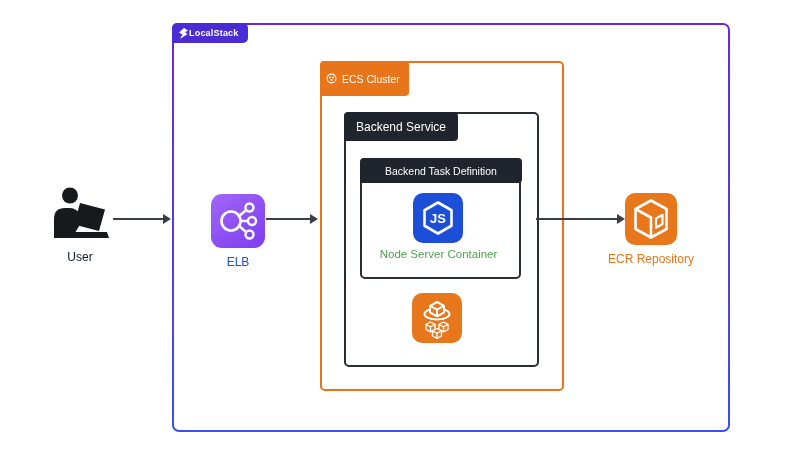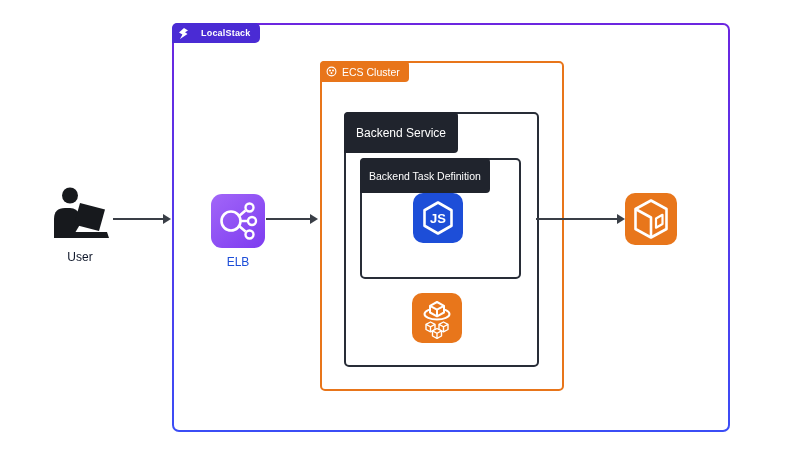--- a/index.html
+++ b/index.html
@@ -9,37 +9,37 @@
   }
   .abs{position:absolute;}
 
   
   .localstack-box{
     left:172px;top:23px;width:554px;height:405px;border:2px solid transparent;border-radius:7px;
     background:linear-gradient(#fff,#fff) padding-box,linear-gradient(180deg,#6c26e0 0%,#3b4df6 100%) border-box;
   }
   .localstack-tab{
     left:172px;top:23px;height:20px;background:#4a2bd4;color:#fff;
-    display:flex;align-items:center;gap:12px;padding:0 9px 0 6px;
+    display:flex;align-items:center;gap:0;padding:0 9px 0 6px;
     border-radius:5px 5px 5px 0;font-size:9px;font-weight:bold;letter-spacing:.2px;z-index:6;
   }
   .ecs-box{left:320px;top:61px;width:240px;height:326px;border:2px solid #e8751a;border-radius:5px;}
   .ecs-tab{
-    left:320px;top:61px;height:21px;background:#e8751a;color:#fff;display:flex;align-items:center;gap:5px;
+    left:320px;top:61px;height:35px;background:#e8751a;color:#fff;display:flex;align-items:center;gap:5px;
     padding:0 9px 0 6px;border-radius:4px 4px 4px 0;font-size:10.5px;z-index:6;white-space:nowrap;
   }
   .backend-box{left:344px;top:112px;width:191px;height:251px;border:2px solid #282d37;border-radius:5px;}
   .backend-tab{
     left:344px;top:112px;height:25px;background:#20242d;color:#fff;display:flex;align-items:center;
-    padding:8px 12px;border-radius:4px 4px 4px 0;font-size:12px;z-index:6;white-space:nowrap;
+    padding:2px 12px;border-radius:4px 4px 4px 0;font-size:12px;z-index:6;white-space:nowrap;
   }
   .task-box{left:360px;top:158px;width:157px;height:117px;border:2px solid #282d37;border-radius:5px;background:#fff;}
   .task-tab{
-    left:360px;top:158px;height:35px;background:#20242d;color:#fff;display:flex;align-items:center;
-    padding:0 9px;border-radius:4px 4px 4px 0;font-size:10.5px;z-index:6;white-space:nowrap;
+    left:360px;top:158px;height:25px;background:#20242d;color:#fff;display:flex;align-items:center;
+    padding:0 25px;border-radius:4px 4px 4px 0;font-size:10.5px;z-index:6;white-space:nowrap;
   }
 
   
   .svc-icon{display:flex;align-items:center;justify-content:center;}
   .node-icon{left:413px;top:193px;width:50px;height:50px;background:#1d4ed8;border-radius:10px;}
   .ecs-icon{left:412px;top:293px;width:50px;height:50px;background:#e8761b;border-radius:10px;}
   .elb-icon{left:211px;top:194px;width:54px;height:54px;border-radius:11px;
     background:linear-gradient(140deg,#a266f8 0%,#7d3cf0 100%);}
   .ecr-icon{left:625px;top:193px;width:52px;height:52px;background:#e8761b;border-radius:10px;}
   .user-icon{left:50px;top:186px;width:60px;height:54px;}
@@ -98,20 +98,21 @@
   <div class="abs task-tab">
     <span>Backend Task Definition</span>
   </div>
 
   <div class="abs svc-icon node-icon">
     <svg width="50" height="50" viewBox="0 0 50 50">
       <path d="M25 9.5 L38.5 17.25 V32.75 L25 40.5 L11.5 32.75 V17.25 Z" fill="none" stroke="#ffffff" stroke-width="2.6" stroke-linejoin="round"></path>
       <text x="25" y="29.5" text-anchor="middle" font-size="13" font-weight="bold" fill="#ffffff" font-family="Liberation Sans, sans-serif">JS</text>
     </svg>
   </div>
+  <div class="lbl node-lbl">Node Server Container</div>
 
   <div class="abs svc-icon ecs-icon">
     <svg width="50" height="50" viewBox="0 0 50 50">
       <ellipse cx="25" cy="21" rx="12.5" ry="5.5" fill="none" stroke="#ffffff" stroke-width="2"></ellipse>
       <path d="M25 9 L32 12.8 V19.5 L25 23.3 L18 19.5 V12.8 Z" fill="#e8761b" stroke="#ffffff" stroke-width="2" stroke-linejoin="round"></path>
       <path d="M18 12.8 L25 16.6 L32 12.8 M25 16.6 V23.3" fill="none" stroke="#ffffff" stroke-width="2" stroke-linejoin="round"></path>
       <path d="M18.5 29 L23 31.4 V36.5 L18.5 38.9 L14 36.5 V31.4 Z" fill="#e8761b" stroke="#ffffff" stroke-width="1.4" stroke-linejoin="round"></path>
       <path d="M14 31.4 L18.5 33.8 L23 31.4 M18.5 33.8 V38.9" fill="none" stroke="#ffffff" stroke-width="1.4"></path>
       <path d="M31.5 29 L36 31.4 V36.5 L31.5 38.9 L27 36.5 V31.4 Z" fill="#e8761b" stroke="#ffffff" stroke-width="1.4" stroke-linejoin="round"></path>
       <path d="M27 31.4 L31.5 33.8 L36 31.4 M31.5 33.8 V38.9" fill="none" stroke="#ffffff" stroke-width="1.4"></path>
@@ -131,20 +132,21 @@
   </div>
   <div class="lbl elb-lbl">ELB</div>
 
   <div class="abs svc-icon ecr-icon">
     <svg width="52" height="52" viewBox="0 0 52 52">
       <path d="M26 7.5 L41.5 16 V36 L26 44.5 L10.5 36 V16 Z" fill="none" stroke="#ffffff" stroke-width="2.6" stroke-linejoin="round"></path>
       <path d="M10.5 16 L26 24.5 V44.5" fill="none" stroke="#ffffff" stroke-width="2.6" stroke-linejoin="round"></path>
       <path d="M31 25.5 L37.5 21.8 V31 L31 34.7 Z" fill="none" stroke="#ffffff" stroke-width="2.2" stroke-linejoin="round"></path>
     </svg>
   </div>
+  <div class="lbl ecr-lbl">ECR Repository</div>
 
   <div class="abs svc-icon user-icon">
     <svg width="60" height="54" viewBox="0 0 60 54">
       <circle cx="20" cy="9.5" r="8" fill="#17191d"></circle>
       <path d="M4 52 V33 Q4 22 15 22 H20 Q27 22 29.5 28.5 L32 35 L22 52 Z" fill="#17191d"></path>
       <path d="M30 17 L55 23.5 L49 45 L24 38.5 Z" fill="#17191d"></path>
       <path d="M13 46 L57 46 L59 52 L9 52 Z" fill="#17191d"></path>
     </svg>
   </div>
   <div class="lbl user-lbl">User</div>

